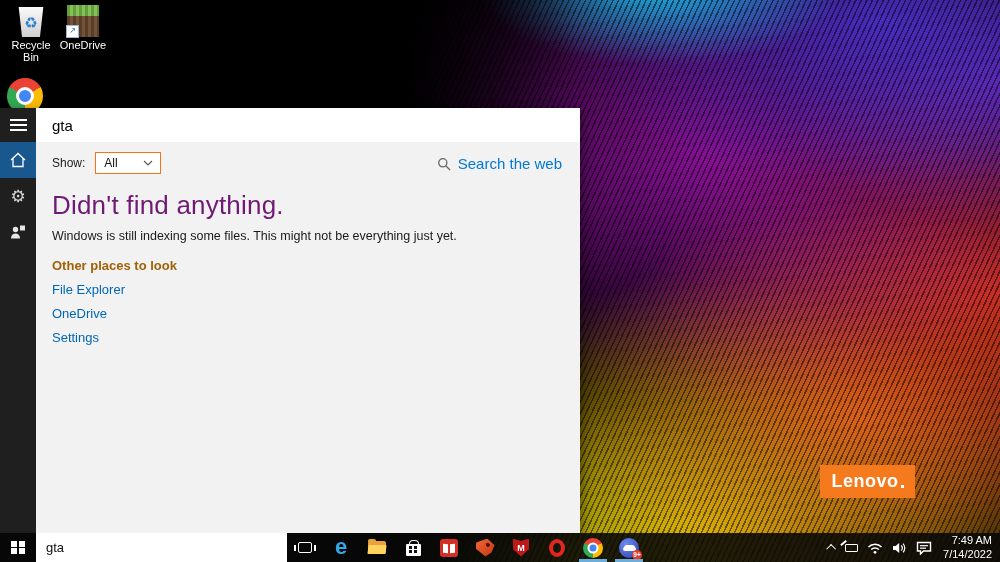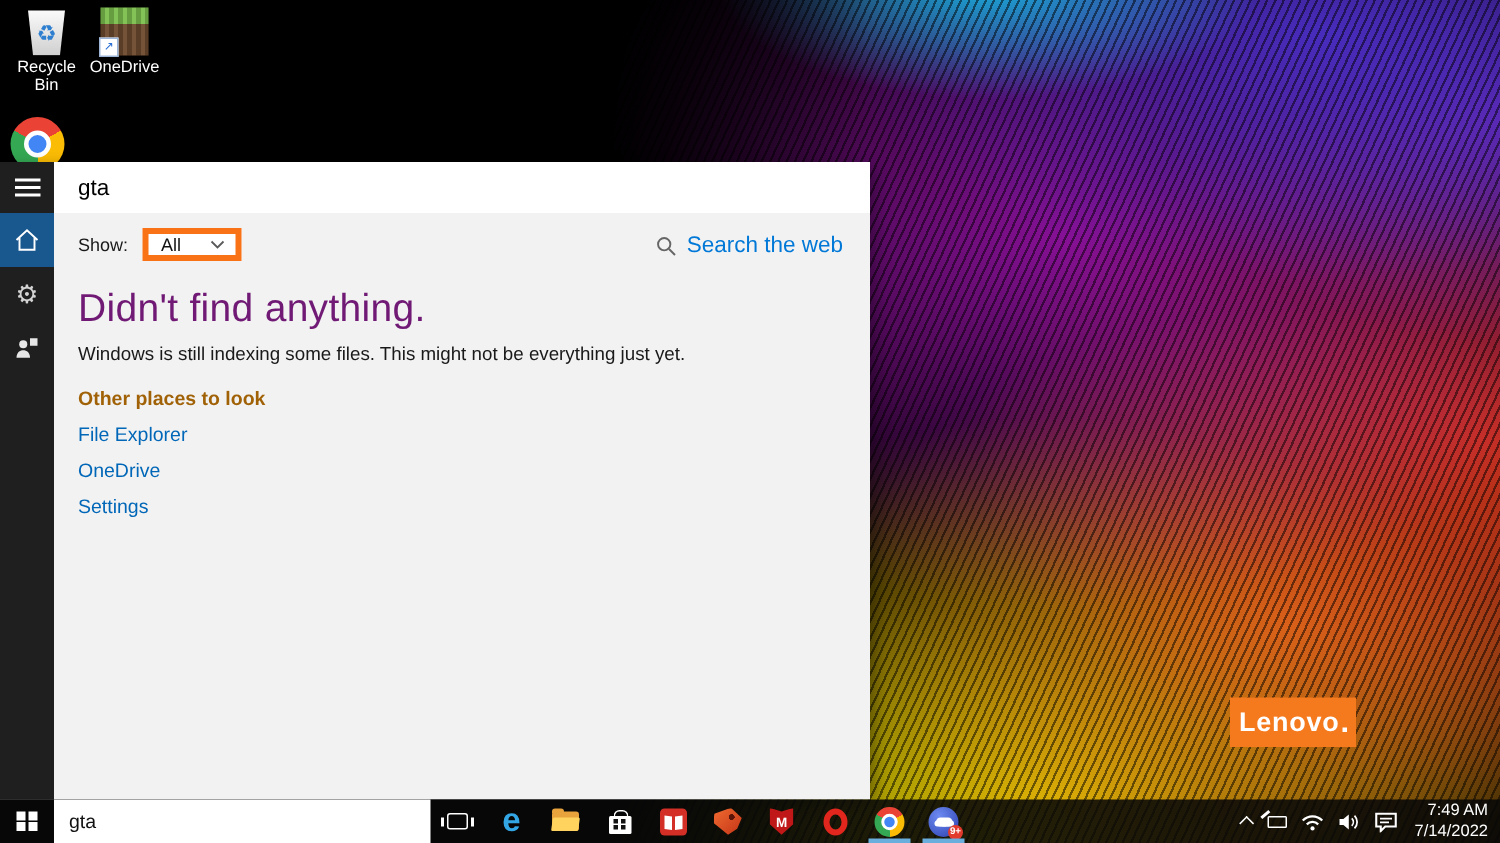--- a/index.html
+++ b/index.html
@@ -14,21 +14,21 @@
       linear-gradient(90deg, #000 0%, #000 40%, rgba(0,0,0,0) 58%),
       radial-gradient(ellipse 260px 110px at 66% -2%, rgba(22,196,240,.88), transparent 70%),
       radial-gradient(ellipse 430px 220px at 88% 4%, rgba(74,51,214,.80), transparent 75%),
       radial-gradient(ellipse 300px 200px at 100% 14%, rgba(122,47,217,.70), transparent 75%),
       radial-gradient(ellipse 520px 330px at 71% 28%, rgba(187,22,207,.72), transparent 75%),
       radial-gradient(ellipse 470px 330px at 99% 52%, rgba(227,52,32,.84), transparent 72%),
       radial-gradient(ellipse 430px 300px at 86% 74%, rgba(240,124,26,.84), transparent 70%),
       radial-gradient(ellipse 500px 370px at 70% 97%, rgba(245,212,0,.88), transparent 72%),
       radial-gradient(ellipse 390px 310px at 55% 112%, rgba(156,182,12,.80), transparent 75%),
       #000; }
-  .lenovo-badge { position:absolute; left:820px; top:465px; width:84px; height:33px;
+  .lenovo-badge { position:absolute; left:820px; top:465px; width:95px; height:33px;
     background:#f5791d; z-index:1; display:flex; align-items:center; justify-content:center;
     color:#fff; font-weight:bold; font-size:18px; letter-spacing:.5px; }
   .lenovo-badge .dot { width:3px; height:3px; background:#fff; margin:9px 0 0 2px; }
 
   
   .desk-icon { position:absolute; width:54px; z-index:2; text-align:center; cursor:default; }
   .desk-icon .lbl { margin-top:2px; color:#fff; font-size:11px;
     text-shadow:1px 1px 2px #000, 0 0 3px #000; }
   .rb-art { width:28px; height:32px; margin:0 auto; position:relative;
     background:linear-gradient(180deg,#fdfdfd,#cfcfcf);
@@ -62,21 +62,21 @@
   .sb-btn.selected { background:#19578f; }
   .hamb-lines { width:17px; height:2px; background:#fff;
     box-shadow:0 -5px 0 #fff, 0 5px 0 #fff; }
   .gear-glyph { color:#d4d4d4; font-size:17px; line-height:1; }
   .p-header { position:absolute; left:36px; top:0; width:544px; height:34px; background:#fff; }
   .p-header input { width:100%; height:34px; border:none; outline:none; background:transparent;
     font-family:"Liberation Sans",sans-serif; font-size:15px; color:#000; padding:0 16px; }
   .p-content { position:absolute; left:36px; top:34px; right:0; bottom:0; padding-left:16px; }
   .filter-row { margin-top:9px; height:24px; display:flex; align-items:center; }
   .show-lbl { font-size:12px; color:#1a1a1a; margin-right:10px; }
-  .dropdown { width:66px; height:22px; background:#fff; border:4px solid #f97316;
+  .dropdown { width:66px; height:22px; background:#fff; border:1px solid #f97316;
     display:flex; align-items:center; justify-content:space-between;
     padding:0 7px 0 8px; font-size:12px; color:#111; cursor:pointer; }
   .searchweb { position:absolute; right:18px; top:13px; display:flex; align-items:center;
     gap:7px; font-size:15px; color:#0078d7; cursor:pointer; text-decoration:none; }
   .no-results { margin-top:15px; font-size:26px; font-weight:300; color:#701a75; letter-spacing:.2px; }
   .indexing { margin-top:8px; font-size:12.5px; color:#191919; }
   .other-places { margin-top:15px; font-size:13px; font-weight:bold; color:#a16207; }
   .place-link { display:block; margin-top:9px; font-size:13px; color:#0067b8;
     text-decoration:none; cursor:pointer; }
 

